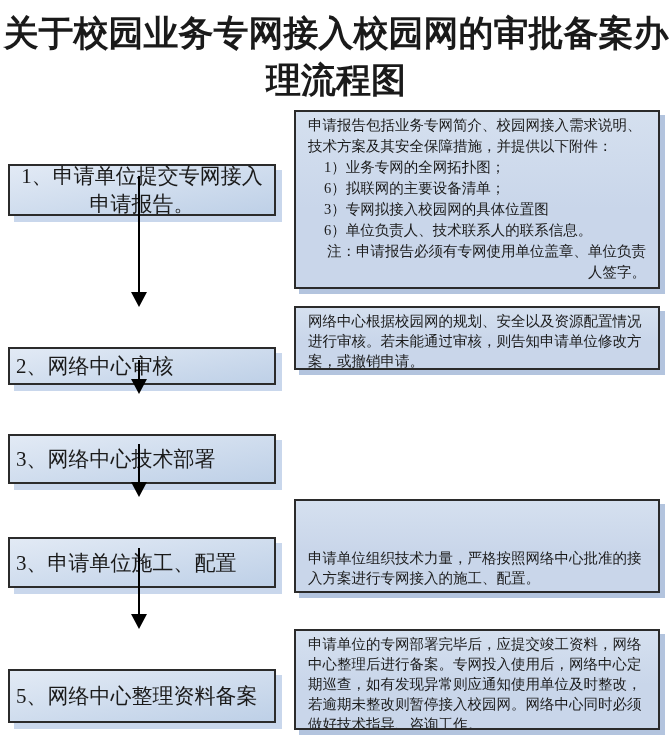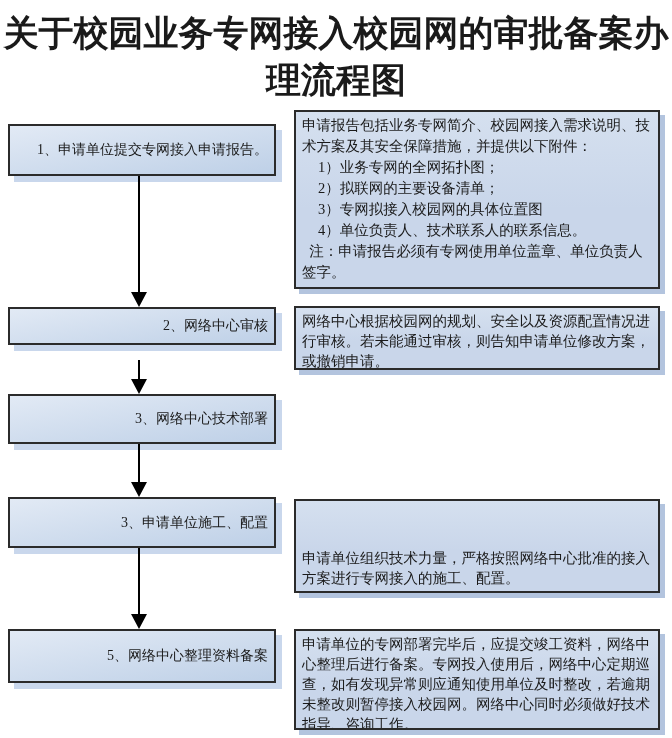--- a/index.html
+++ b/index.html
@@ -27,51 +27,52 @@
     letter-spacing: 0px;
   }
 
   
   .step-box {
     position: absolute; left: 8px; width: 268px;
     box-sizing: border-box;
     background: linear-gradient(170deg, var(--box-grad-top) 0%, var(--box-grad-bottom) 100%);
     border: 2px solid var(--box-border);
     box-shadow: 6px 6px 0 var(--box-shadow);
-    display: flex; align-items: center; justify-content: flex-end;
-    font-size: 14px;
+    display: flex; align-items: center; justify-content: flex-start;
+    font-size: 21px;
     text-align: center;
     padding: 2px 6px;
+    margin-top: 40px;
   }
   .b1 { top: 124px; height: 52px; }
   .b2 { top: 307px; height: 38px; }
   .b3 { top: 394px; height: 50px; }
   .b4 { top: 497px; height: 51px; }
   .b5 { top: 629px; height: 54px; }
 
   
   .desc-box {
     position: absolute; left: 294px; width: 366px;
     box-sizing: border-box;
     background: linear-gradient(180deg, var(--desc-grad-top) 0%, var(--desc-grad-bottom) 55%);
     border: 2px solid var(--box-border);
     box-shadow: 5px 5px 0 var(--desc-shadow);
     font-size: 14.5px;
     line-height: 20px;
-    padding: 3px 6px;
+    padding: 3px 12px;
     overflow: hidden;
   }
   .d1 { top: 110px; height: 179px; line-height: 21px; }
   .d2 { top: 306px; height: 64px; }
   .d3 { top: 396px; height: 62px; }
   .d4 { top: 499px; height: 94px; display: flex; align-items: flex-end; }
   .d5 { top: 629px; height: 101px; }
 
   .desc-box .li   { padding-left: 1.1em; }
-  .desc-box .note { text-indent: 0.5em; }
+  .desc-box .note { text-indent: 0.5em; text-align: right; }
 
   
   .arrow { position: absolute; left: 131px; width: 17px; }
   .a1 { top: 176px; height: 131px; }
   .a2 { top: 360px; height: 34px; }
   .a3 { top: 444px; height: 53px; }
   .a4 { top: 548px; height: 81px; }
   .arrow .shaft {
     position: absolute; left: 7px; top: 0; bottom: 13px; width: 2px;
     background: var(--arrow-color);
@@ -90,23 +91,23 @@
 <div class="canvas">
 
   <div class="title">关于校园业务专网接入校园网的审批备案办理流程图</div>
 
   <div class="step-box b1">
     <span>1、申请单位提交专网接入申请报告。</span>
   </div>
   <div class="desc-box d1">
     <div>申请报告包括业务专网简介、校园网接入需求说明、技术方案及其安全保障措施，并提供以下附件：</div>
     <div class="li">1）业务专网的全网拓扑图；</div>
-    <div class="li">2）拟联网的主要设备清单；</div>
+    <div class="li">6）拟联网的主要设备清单；</div>
     <div class="li">3）专网拟接入校园网的具体位置图</div>
-    <div class="li">4）单位负责人、技术联系人的联系信息。</div>
+    <div class="li">6）单位负责人、技术联系人的联系信息。</div>
     <div class="note">注：申请报告必须有专网使用单位盖章、单位负责人签字。</div>
   </div>
 
   <div class="arrow a1">
     <div class="shaft"></div>
     <div class="head"></div>
   </div>
 
   <div class="step-box b2">
     <span>2、网络中心审核</span>

